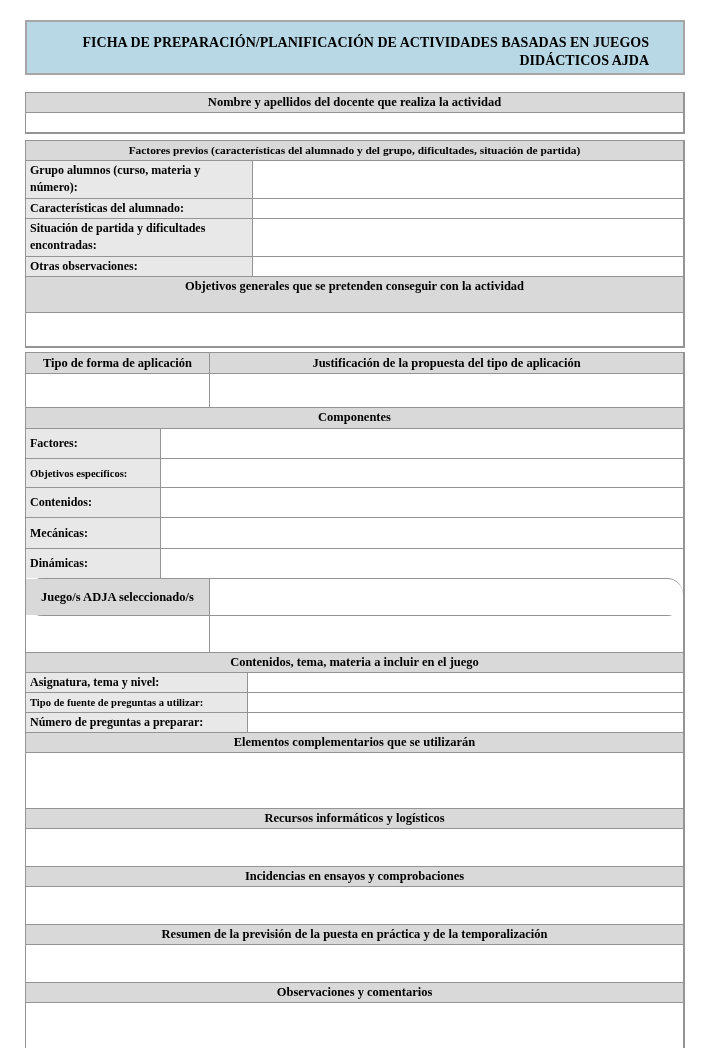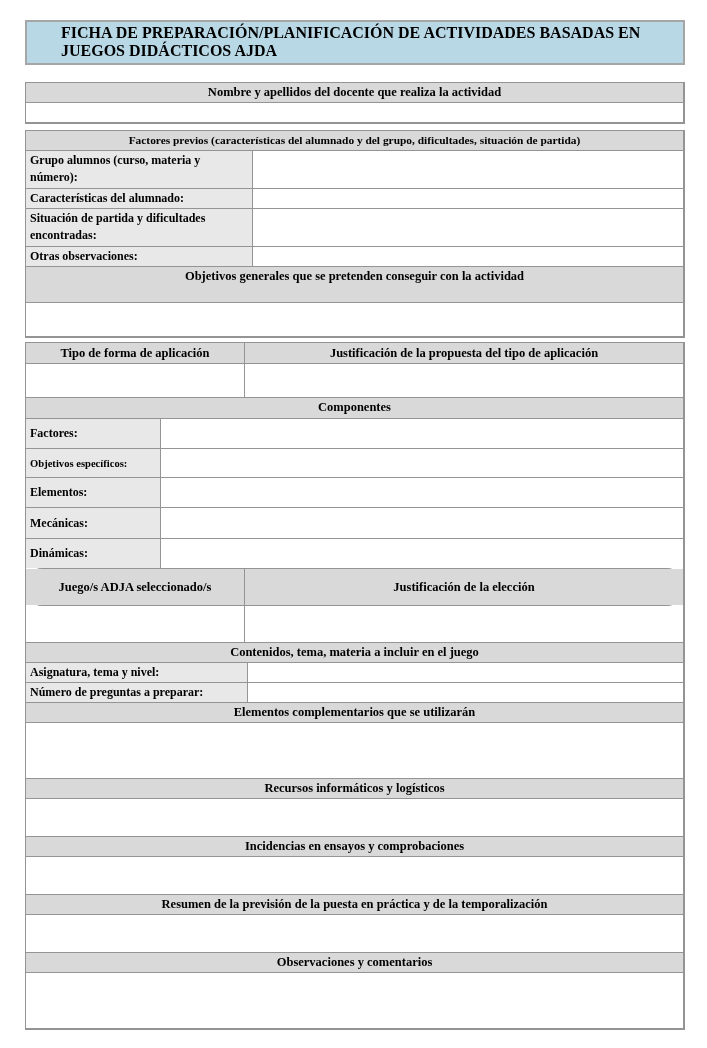--- a/index.html
+++ b/index.html
@@ -16,23 +16,23 @@
     font-family:"Liberation Serif","DejaVu Serif",serif;
     font-weight:bold;color:var(--ink);position:relative;overflow:hidden;
   }
   .doc{position:absolute;left:25px;top:20px;width:660px;}
   *{box-sizing:border-box;}
 
   
   .title-box{
     background:var(--title-bg);
     border:2px solid #a6a6a6;
-    text-align:left;
-    font-size:16px;line-height:18px;
-    padding:2px 34px 3px 34px;
+    text-align:right;
+    font-size:14px;line-height:18px;
+    padding:12px 34px 3px 34px;
     min-height:41px;
   }
 
   
   .tbl{
     border:1px solid var(--border);
     border-right-width:2px;border-bottom-width:2px;
     background:var(--paper);
   }
   .tbl > *:not(:first-child){border-top:1px solid var(--border);}
@@ -54,21 +54,21 @@
     font-size:12px;line-height:17px;
     padding:1px 4px;
   }
   .lbl-sm{font-size:10.6px;}
   .vc{display:flex;align-items:center;}
   .val{flex:1;background:var(--paper);}
   .input-cell{background:var(--paper);}
 
   
   .w-fact{width:227px;}
-  .w-tipo{width:219px;}
+  .w-tipo{width:184px;}
   .w-comp{width:135px;}
   .w-cont{width:222px;}
 
   
   .hcell{
     background:var(--header-bg);
     font-size:12.5px;line-height:16px;
     display:flex;align-items:center;justify-content:center;
     text-align:center;padding:2px 6px;
   }
@@ -144,47 +144,50 @@
     <div class="hdr h21">Componentes</div>
     <div class="row h30">
       <div class="lbl vc w-comp">Factores:</div>
       <div class="val"></div>
     </div>
     <div class="row h29">
       <div class="lbl vc lbl-sm w-comp">Objetivos específicos:</div>
       <div class="val"></div>
     </div>
     <div class="row h30">
-      <div class="lbl vc w-comp">Elementos:</div>
+      <div class="lbl vc w-comp">Contenidos:</div>
       <div class="val"></div>
     </div>
     <div class="row h31">
       <div class="lbl vc w-comp">Mecánicas:</div>
       <div class="val"></div>
     </div>
     <div class="row h30">
       <div class="lbl vc w-comp">Dinámicas:</div>
       <div class="val"></div>
     </div>
 
     <div class="row h37">
       <div class="hcell hcell-left w-tipo">Juego/s ADJA seleccionado/s</div>
-      <div class="hcell" style="flex:1">Justificación de la elección</div>
     </div>
     <div class="row h37">
       <div class="val w-tipo" style="flex:none;border-right:1px solid var(--border);"></div>
       <div class="val"></div>
     </div>
 
     <div class="hdr h19">Contenidos, tema, materia a incluir en el juego</div>
     <div class="row h17">
       <div class="lbl vc w-cont">Asignatura, tema y nivel:</div>
       <div class="val"></div>
     </div>
     <div class="row h17">
+      <div class="lbl vc lbl-sm w-cont">Tipo de fuente de preguntas a utilizar:</div>
+      <div class="val"></div>
+    </div>
+    <div class="row h17">
       <div class="lbl vc w-cont">Número de preguntas a preparar:</div>
       <div class="val"></div>
     </div>
 
     <div class="hdr h20">Elementos complementarios que se utilizarán</div>
     <div class="input-cell h56"></div>
 
     <div class="hdr h19">Recursos informáticos y logísticos</div>
     <div class="input-cell h38"></div>
 

